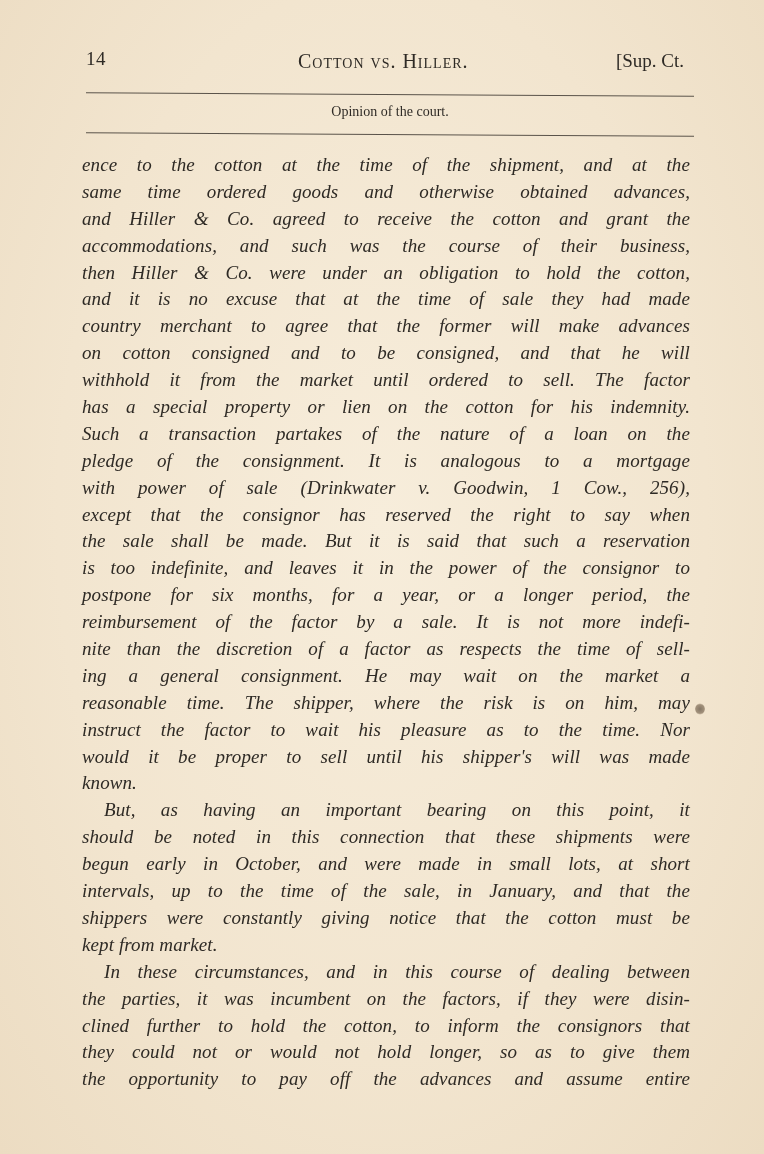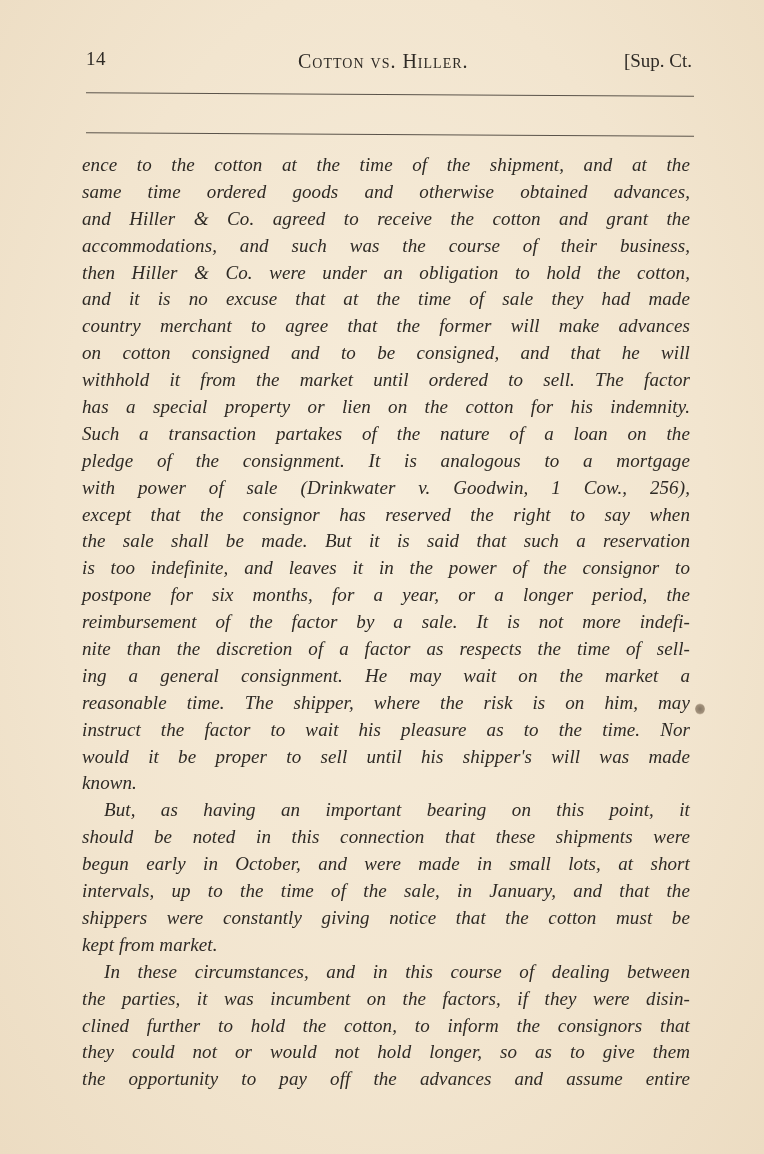--- a/index.html
+++ b/index.html
@@ -39,21 +39,21 @@
     .running-title {
       position: absolute;
       left: 212px;
       top: 6px;
       font-size: 20px;
       font-variant: small-caps;
       letter-spacing: 1px;
     }
     .court-name {
       position: absolute;
-      right: 6px;
+      right: 14px;
       top: 6px;
       font-size: 19px;
     }
     .rule {
       position: absolute;
       left: 86px;
       width: 608px;
       height: 1px;
       background: #5a534a;
     }
@@ -103,20 +103,21 @@
 </head>
 <body>
 
 <div class="page">
   <div class="header">
     <span class="page-number">14</span>
     <span class="running-title">Cotton vs. Hiller.</span>
     <span class="court-name">[Sup. Ct.</span>
   </div>
   <div class="rule top"></div>
+  <div class="subhead">Opinion of the court.</div>
   <div class="rule bottom"></div>
 
   <div class="body-text" id="body-text">
       <div class="line">ence to the cotton at the time of the shipment, and at the</div>
       <div class="line">same time ordered goods and otherwise obtained advances,</div>
       <div class="line">and Hiller &amp; Co. agreed to receive the cotton and grant the</div>
       <div class="line">accommodations, and such was the course of their business,</div>
       <div class="line">then Hiller &amp; Co. were under an obligation to hold the cotton,</div>
       <div class="line">and it is no excuse that at the time of sale they had made</div>
       <div class="line">country merchant to agree that the former will make advances</div>

